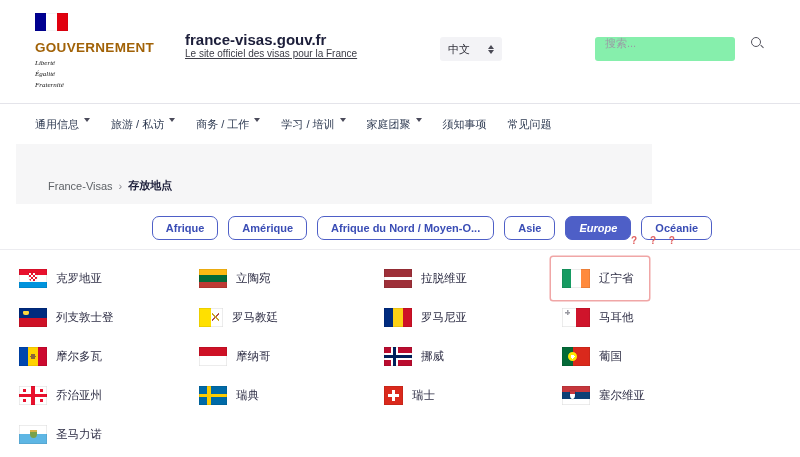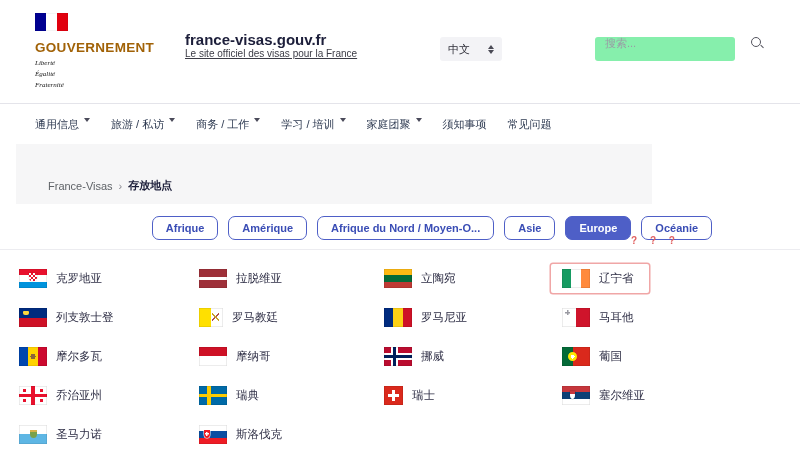--- a/index.html
+++ b/index.html
@@ -50,33 +50,33 @@
   .breadcrumb{position:absolute;left:32px;top:34px;font-size:11px;display:flex;gap:6px;align-items:center;}
   .crumb-root{color:#5f6368;cursor:pointer;}
   .crumb-sep{color:#8a8a92;}
   .crumb-current{color:#1c1e3a;font-weight:bold;}
 
   
   .tabs{position:absolute;top:216px;left:0;width:800px;display:flex;justify-content:center;gap:10px;padding-left:32px;}
   .tab{height:24px;padding:0 13px;border:1.5px solid var(--accent,#4e5fc7);border-radius:7px;
        background:#fff;color:#3a4db5;font-size:11px;font-weight:bold;display:flex;align-items:center;
        cursor:pointer;font-family:inherit;white-space:nowrap;box-sizing:border-box;}
-  .tab.active{background:var(--accent,#4e5fc7);border-color:var(--accent,#4e5fc7);color:#fff;}
+  .tab.active{background:var(--accent,#4e5fc7);border-color:var(--accent,#4e5fc7);color:#fff;font-style:italic;}
   .tabs-divider{position:absolute;top:249px;left:0;width:800px;height:1px;background:#ececf0;}
 
   .qmarks{position:absolute;left:631px;top:235px;font-size:10px;font-weight:bold;
           color:#e06060;letter-spacing:5px;}
 
   
   .grid{position:absolute;left:19px;top:259px;display:grid;
         grid-template-columns:180px 185px 178px 170px;grid-auto-rows:39px;}
   .cell{display:flex;align-items:center;gap:9px;cursor:pointer;}
   .cell .label{font-size:11.5px;color:#2d2d44;}
   .cell.hl{box-shadow:0 0 0 1.5px var(--highlight,#f0a6a6);border-radius:2px;
-           padding:0 15px 0 11px;margin:5px 0 5px -11px;align-self:center;height:29px;
+           padding:0 15px 0 11px;margin:5px 0 5px -11px;align-self:center;height:43px;
            justify-self:start;}
 
   
   .flag{width:28px;height:19px;position:relative;flex:none;
         box-shadow:inset 0 0 0 .5px rgba(0,0,0,.15);}
   .flag-croatia{background:linear-gradient(to bottom,#E8112D 0 33%,#fff 33% 66%,#0093DD 66%);}
   .flag-croatia::after{content:"";position:absolute;left:50%;top:4px;width:8px;height:8px;margin-left:-4px;
         background:repeating-conic-gradient(#E8112D 0 25%,#fff 0 50%);background-size:4px 4px;
         border-radius:0 0 45% 45%;box-shadow:0 0 0 .5px rgba(0,0,0,.1);}
   .flag-latvia{background:linear-gradient(to bottom,#9E3039 0 40%,#fff 40% 60%,#9E3039 60%);}
@@ -218,26 +218,26 @@
   <div class="tabs-divider"></div>
 
   <div class="qmarks">? ? ?</div>
 
   <div class="grid" id="grid">
       <div class="cell">
         <span class="flag flag-croatia"></span>
         <span class="label">克罗地亚</span>
       </div>
       <div class="cell">
+        <span class="flag flag-lithuania"></span>
+        <span class="label">立陶宛</span>
+      </div>
+      <div class="cell">
         <span class="flag flag-latvia"></span>
         <span class="label">拉脱维亚</span>
-      </div>
-      <div class="cell">
-        <span class="flag flag-lithuania"></span>
-        <span class="label">立陶宛</span>
       </div>
       <div class="cell hl">
         <span class="flag flag-ireland"></span>
         <span class="label">辽宁省</span>
       </div>
       <div class="cell">
         <span class="flag flag-liechtenstein"></span>
         <span class="label">列支敦士登</span>
       </div>
       <div class="cell">
@@ -281,19 +281,15 @@
         <span class="label">瑞士</span>
       </div>
       <div class="cell">
         <span class="flag flag-serbia"></span>
         <span class="label">塞尔维亚</span>
       </div>
       <div class="cell">
         <span class="flag flag-san-marino"></span>
         <span class="label">圣马力诺</span>
       </div>
-      <div class="cell">
-        <span class="flag flag-slovakia"></span>
-        <span class="label">斯洛伐克</span>
-      </div>
     </div>
 
 </div>
 
 </body></html>

